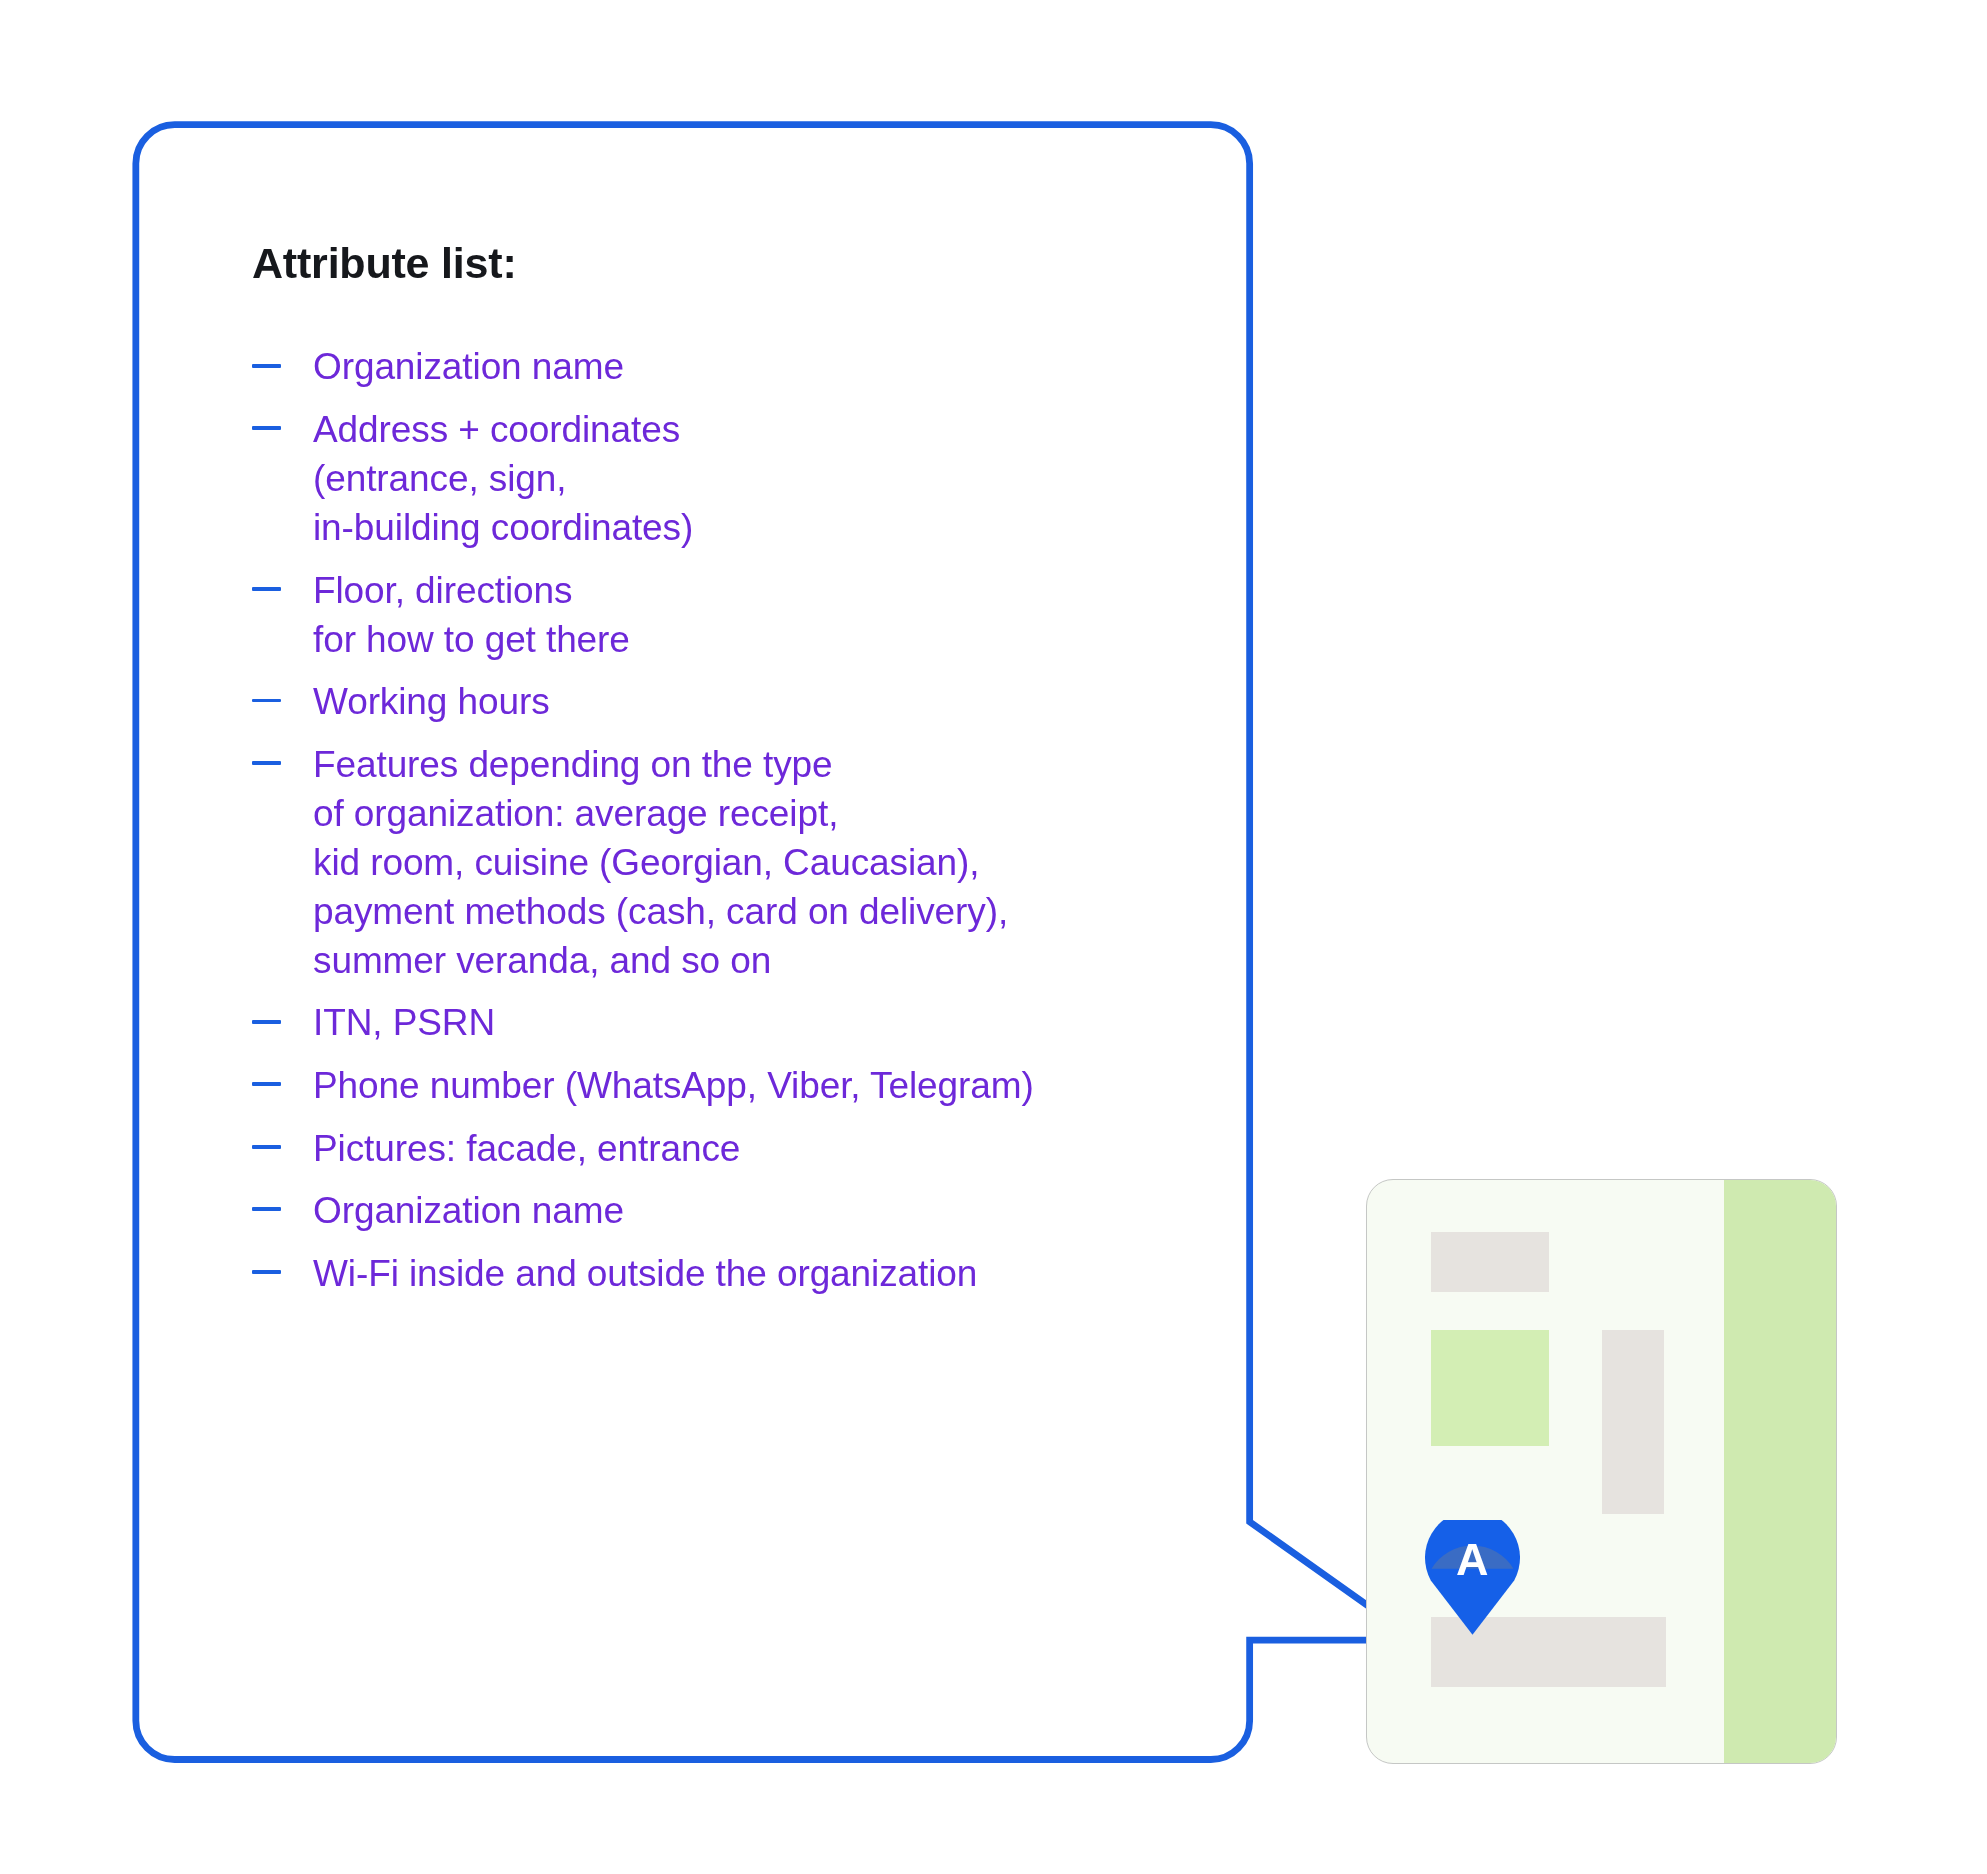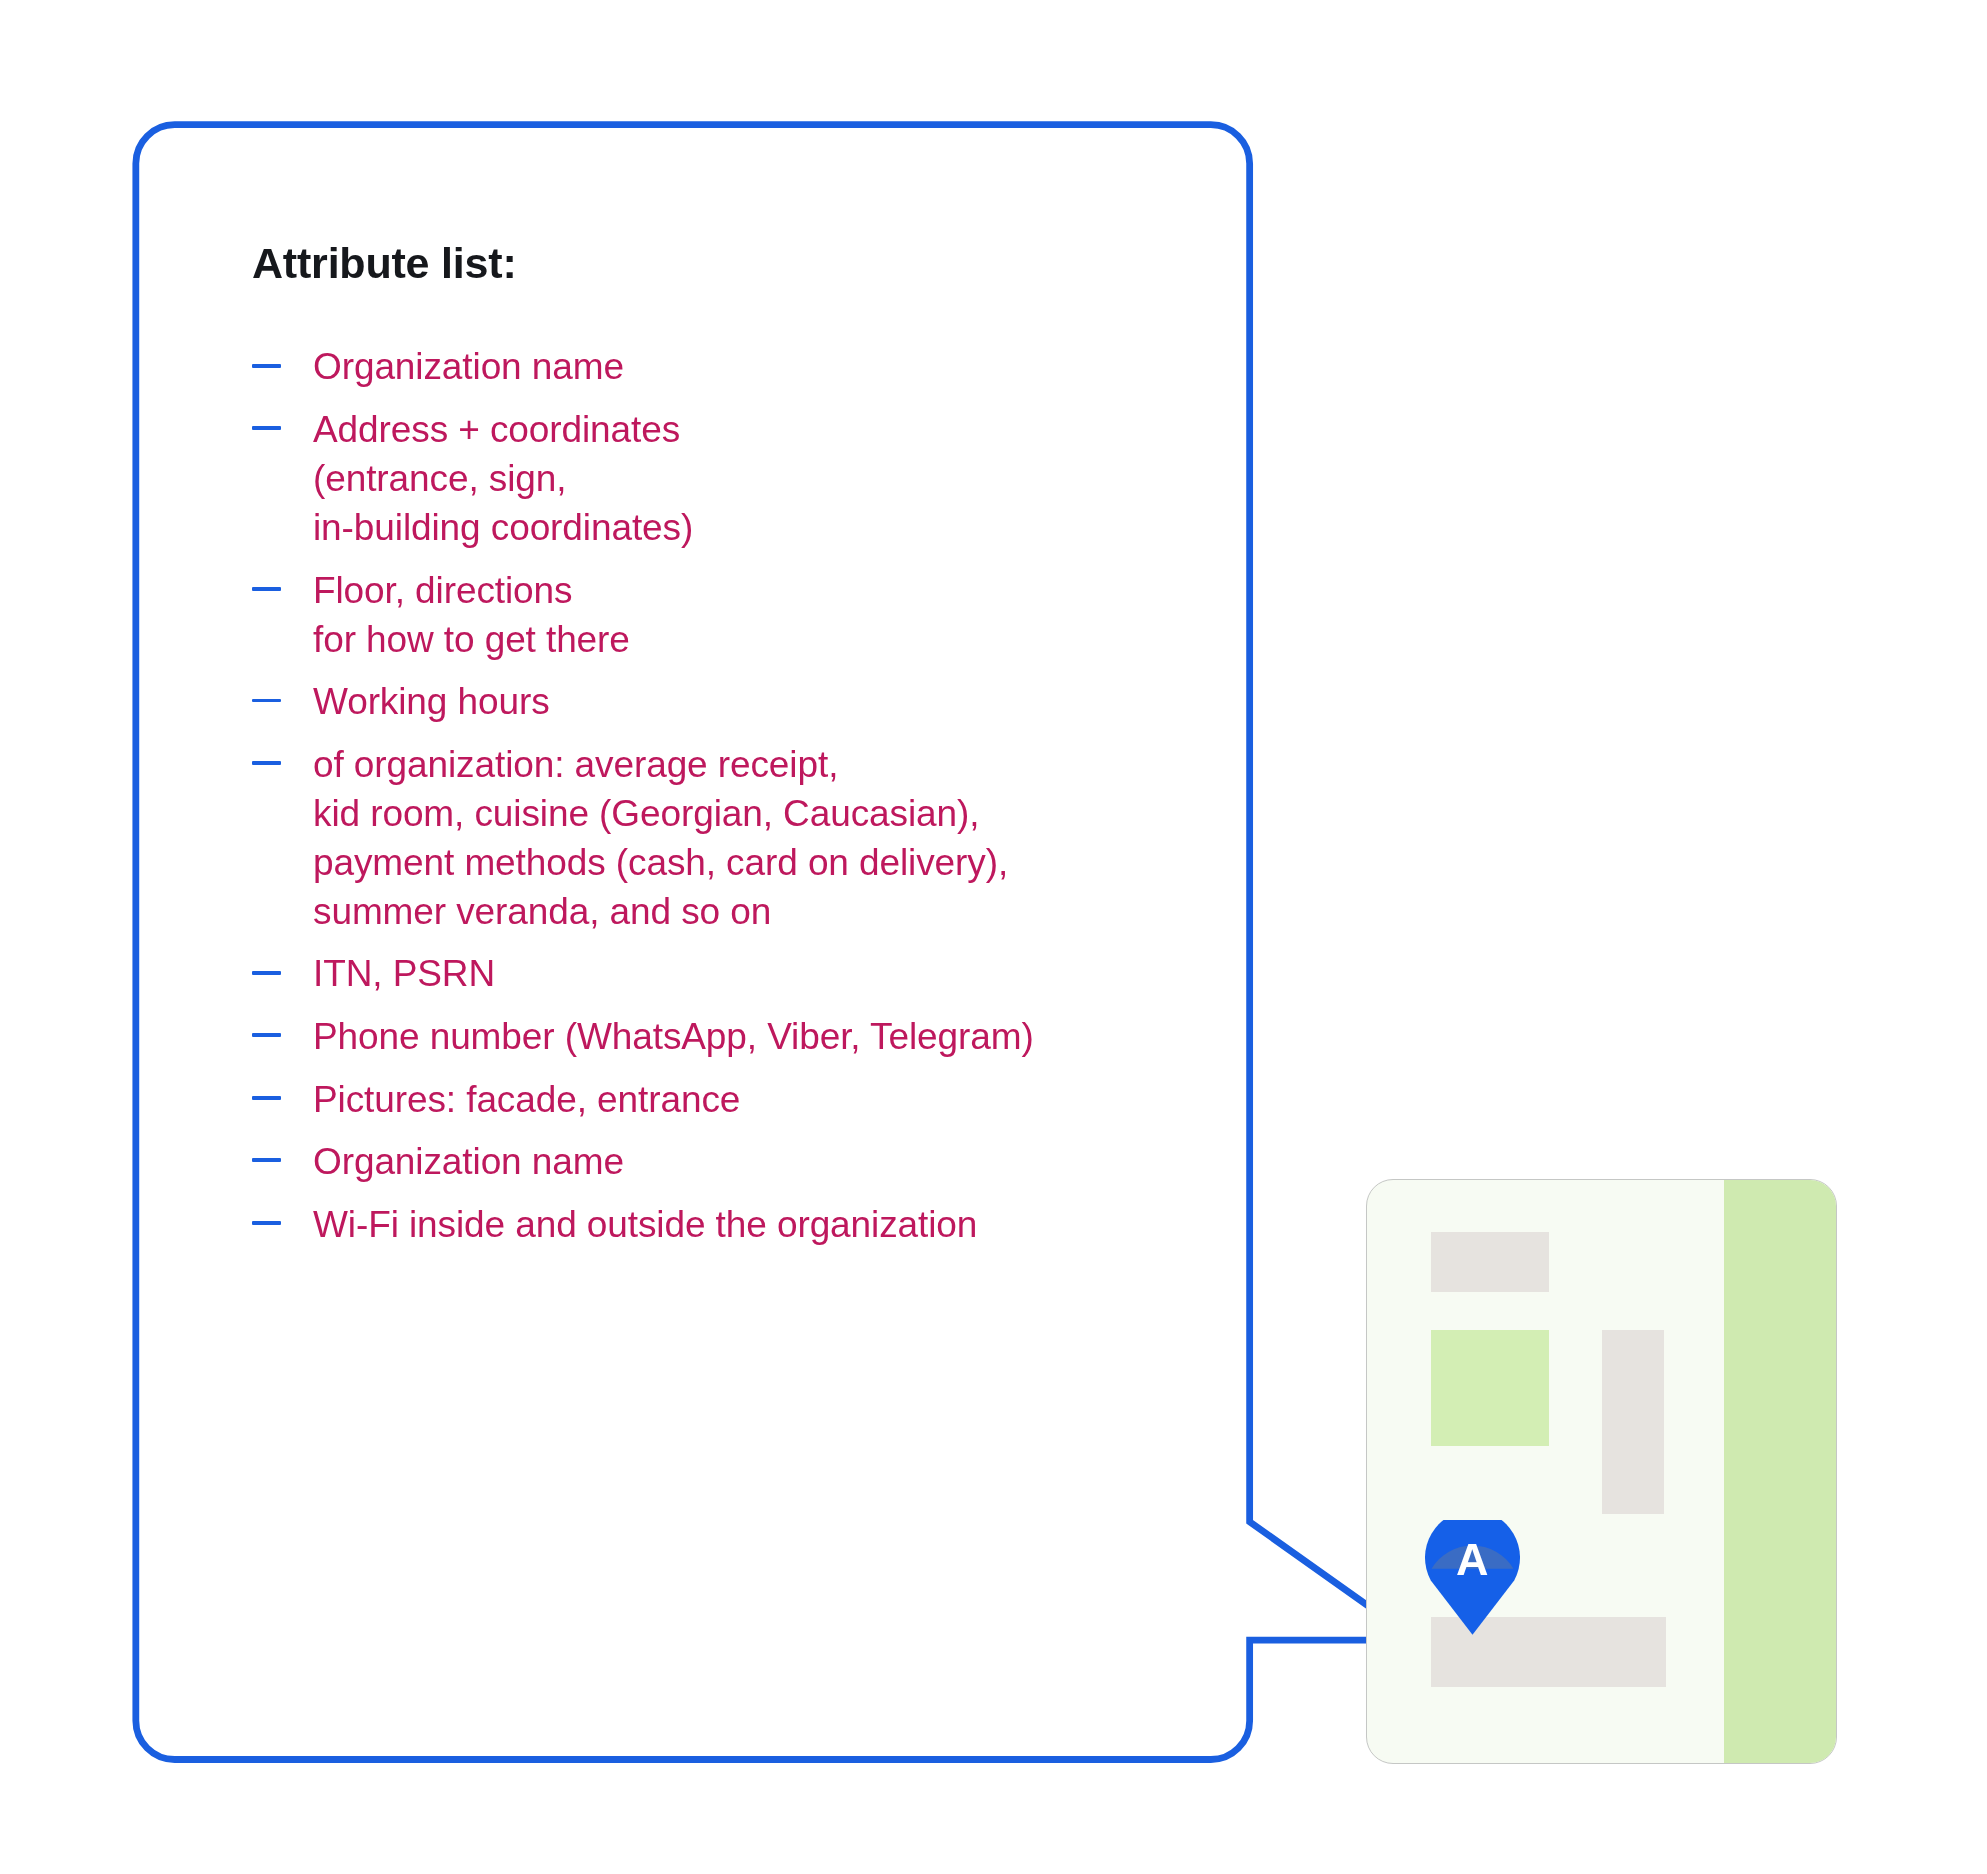--- a/index.html
+++ b/index.html
@@ -66,21 +66,21 @@
     background: #1a5fe0;
     margin-right: 32px;
     margin-top: 21.3px;
     border-radius: 1px;
   }
 
   .attr-lines {
     flex: 1 1 auto;
     font-size: 37px;
     line-height: 49px;
-    color: #be185d;
+    color: #6d28d9;
     letter-spacing: -0.1px;
   }
   .attr-lines .ln { display: block; white-space: pre; }
 
   
   .map-card {
     position: absolute;
     left: 1366px;
     top: 1171px;
     width: 471px;
@@ -186,20 +186,21 @@
         <span class="attr-dash"></span>
         <span class="attr-lines">
           <span class="ln">Working hours</span>
         </span>
       </li>
 
 
       <li class="attr-item">
         <span class="attr-dash"></span>
         <span class="attr-lines">
+          <span class="ln">Features depending on the type</span>
           <span class="ln">of organization: average receipt,</span>
           <span class="ln">kid room, cuisine (Georgian, Caucasian),</span>
           <span class="ln">payment methods (cash, card on delivery),</span>
           <span class="ln">summer veranda, and so on</span>
         </span>
       </li>
 
 
       <li class="attr-item">
         <span class="attr-dash"></span>

